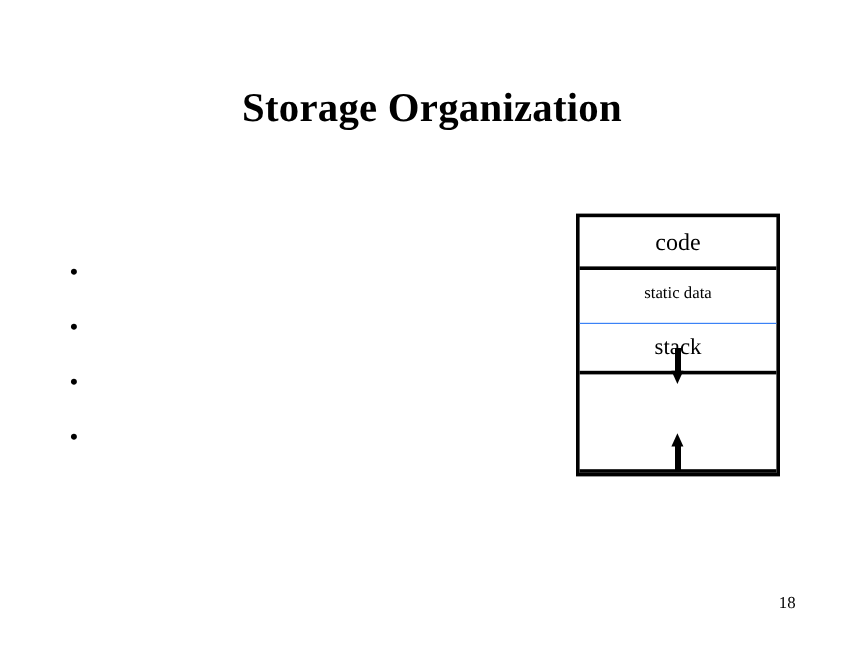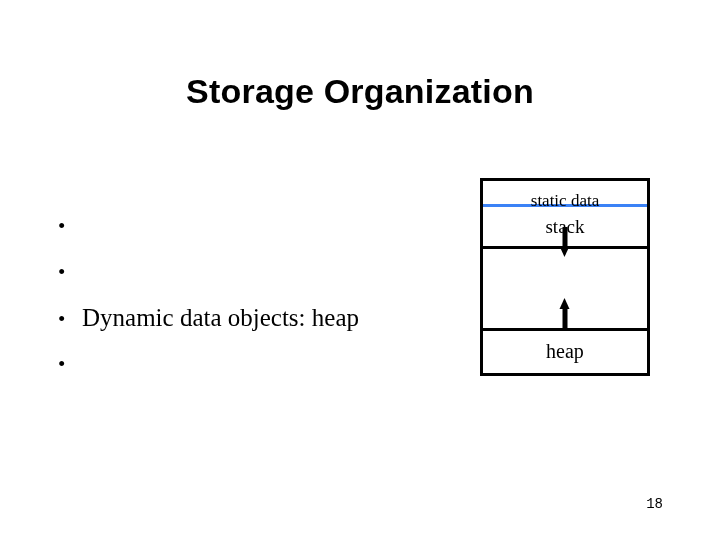--- a/index.html
+++ b/index.html
@@ -21,21 +21,21 @@
     height: 540px;
   }
   .slide-title {
     position: absolute;
     top: 72px;
     left: 0;
     width: 720px;
     text-align: center;
     font-size: 34px;
     font-weight: bold;
-    font-family: Liberation Sans, sans-serif;
+    font-family: Liberation Serif, serif;
     letter-spacing: 0.2px;
   }
   .bullets {
     position: absolute;
     top: 206px;
     left: 50px;
     width: 430px;
   }
   .bullet-row {
     display: flex;
@@ -74,24 +74,24 @@
     font-size: 19px;
     font-family: "Liberation Serif", serif;
   }
   .seg-code {
     height: 44px;
     line-height: 42px;
     border-bottom: 3px solid #000;
     font-size: 20px;
   }
   .seg-staticdata {
-    height: 26px;
-    line-height: 40px;
-    border-bottom: 3px solid #3b82f6;
-    font-size: 17px;
+    height: 45px;
+    line-height: 40px;
+    border-bottom: 1px solid #3b82f6;
+    font-size: 14px;
   }
   .seg-stack {
     height: 42px;
     line-height: 40px;
     border-bottom: 3px solid #000;
     font-size: 19px;
   }
   .seg-free {
     height: 82px;
     border-bottom: 3px solid #000;
@@ -152,57 +152,56 @@
     height: 0;
     border-left: 5.5px solid transparent;
     border-right: 5.5px solid transparent;
     border-bottom: 11px solid #000;
   }
   .page-number {
     position: absolute;
     right: 57px;
     bottom: 28px;
     font-size: 14px;
-    font-family: Liberation Mono, monospace;
+    font-family: Liberation Serif, serif;
   }
 </style>
 </head>
 <body>
 
 <div class="slide">
 
   <div class="slide-title">Storage Organization</div>
 
   <div class="bullets">
     <div class="bullet-row">
       <span class="bullet-mark">•</span>
     </div>
     <div class="bullet-row">
       <span class="bullet-mark">•</span>
     </div>
     <div class="bullet-row">
       <span class="bullet-mark">•</span>
-      <span class="bullet-text">Dynamic data objects: heap</span>
     </div>
     <div class="bullet-row">
       <span class="bullet-mark">•</span>
     </div>
   </div>
 
   <div class="memory-diagram">
+    <div class="mem-seg seg-code">code</div>
     <div class="mem-seg seg-staticdata">static data</div>
     <div class="mem-seg seg-stack">stack</div>
     <div class="mem-seg seg-free">
       <span class="arrow-down">
         <span class="shaft"></span>
           <span class="head"></span>
       </span>
       <span class="arrow-up">
         <span class="shaft"></span>
           <span class="head"></span>
       </span>
     </div>
-    <div class="mem-seg seg-heap">heap</div>
   </div>
 
   <div class="page-number">18</div>
 
 </div>
 
 </body></html>

